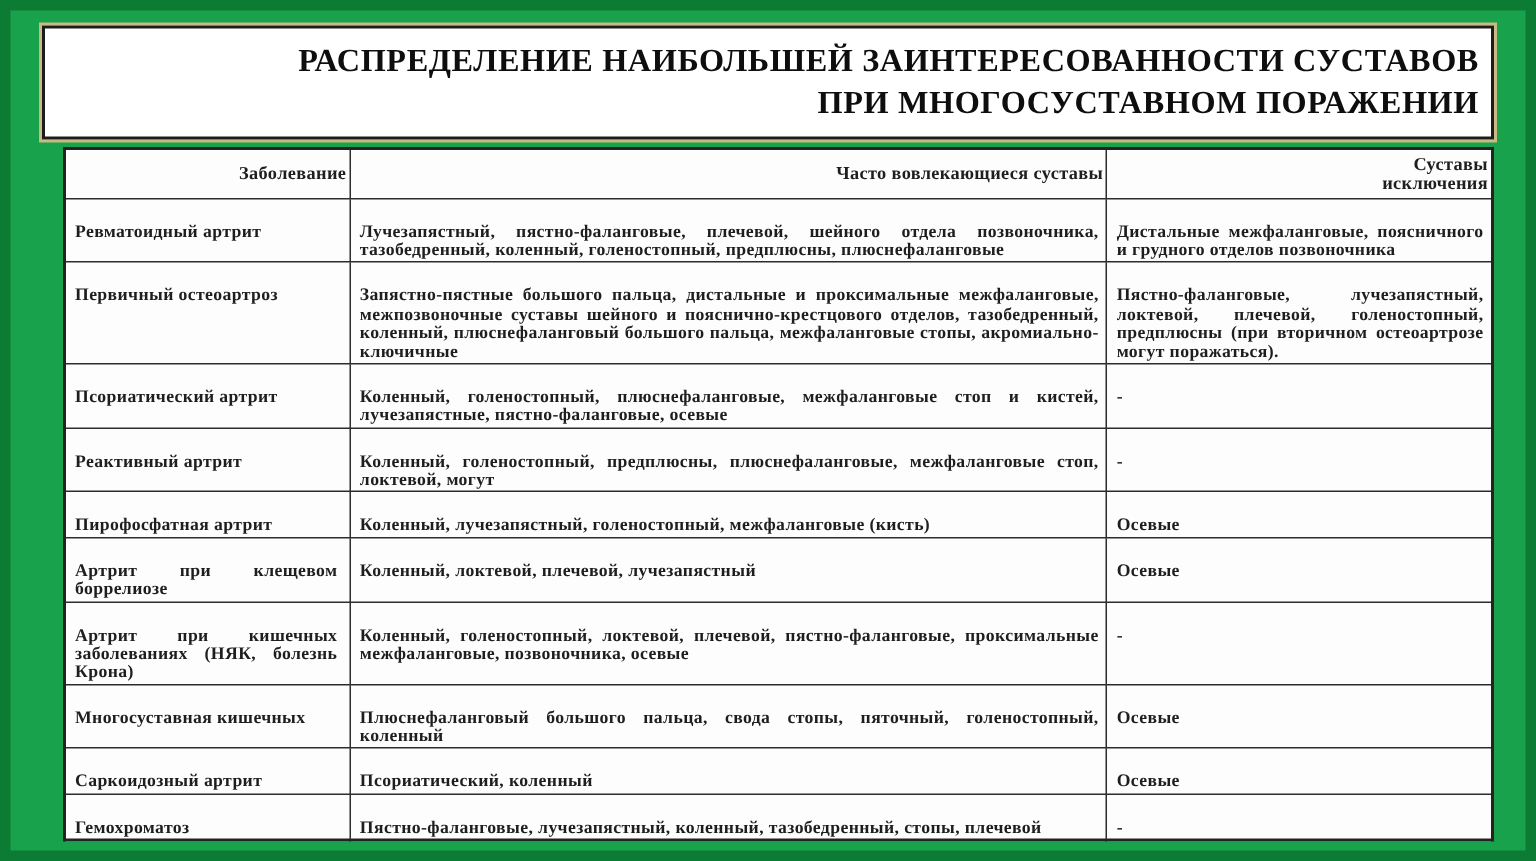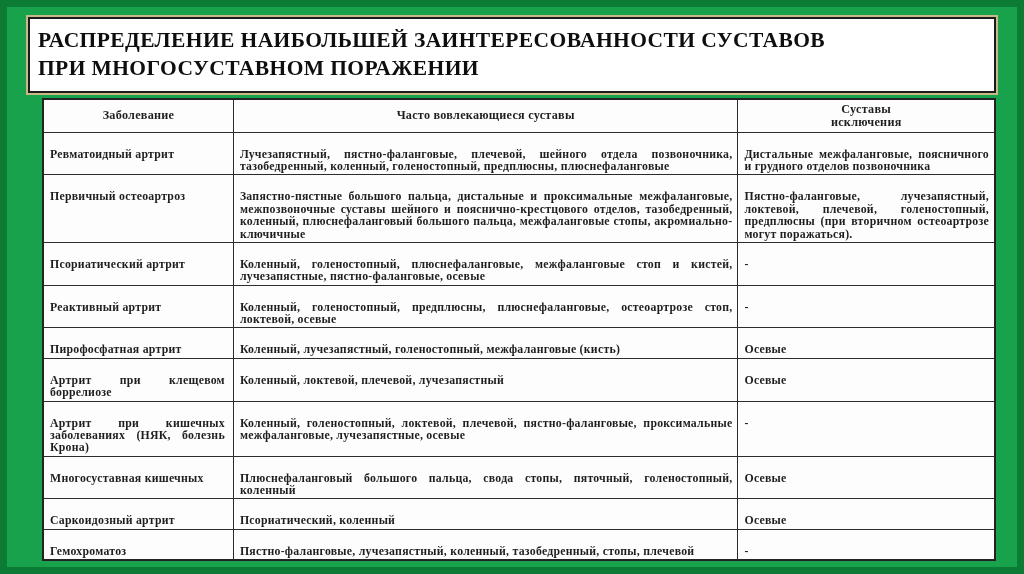--- a/index.html
+++ b/index.html
@@ -10,21 +10,21 @@
     box-shadow: inset 0 0 0 7px #0c7c35;
     font-family:"Liberation Serif", serif;
     overflow:hidden;
   }
   .title-box {
     position:absolute; left:28px; top:17px; right:28px;
     background:#ffffff;
     border:2px solid #1c1c1c;
     box-shadow:0 0 0 2px #c9ba85;
     padding:7px 8px 8px 8px;
-    text-align:left;
+    text-align:right;
   }
   .title-line {
     font-weight:bold;
     font-size:21.5px;
     line-height:1.32;
     color:#0e0e0e;
     letter-spacing:0.4px;
   }
   .table-wrap {
     position:absolute; left:42px; top:98px; right:28px;
@@ -38,21 +38,21 @@
   }
   .joints th, .joints td {
     border:1px solid #2c2c2c;
     font-weight:bold;
     color:#1e1e1e;
     letter-spacing:0.25px;
     vertical-align:top;
   }
   .joints th {
     font-size:12.2px;
-    text-align:center;
+    text-align:right;
     padding:3px 2px;
     line-height:1.05;
     vertical-align:middle;
   }
   .joints td {
     font-size:11.8px;
     line-height:1.05;
     padding:15px 5px 2px 6px;
     text-align:justify;
   }
@@ -97,36 +97,36 @@
           <td>Запястно-пястные большого пальца, дистальные и проксимальные межфаланговые, межпозвоночные суставы шейного и пояснично-крестцового отделов, тазобедренный, коленный, плюснефаланговый большого пальца, межфаланговые стопы, акромиально-ключичные</td>
           <td>Пястно-фаланговые, лучезапястный, локтевой, плечевой, голеностопный, предплюсны (при вторичном остеоартрозе могут поражаться).</td>
         </tr>
         <tr>
           <td class="disease">Псориатический артрит</td>
           <td>Коленный, голеностопный, плюснефаланговые, межфаланговые стоп и кистей, лучезапястные, пястно-фаланговые, осевые</td>
           <td>-</td>
         </tr>
         <tr>
           <td class="disease">Реактивный артрит</td>
-          <td>Коленный, голеностопный, предплюсны, плюснефаланговые, остеоартрозе стоп, локтевой, осевые</td>
+          <td>Коленный, голеностопный, предплюсны, плюснефаланговые, межфаланговые стоп, локтевой, могут</td>
           <td>-</td>
         </tr>
         <tr>
           <td class="disease">Пирофосфатная артрит</td>
           <td>Коленный, лучезапястный, голеностопный, межфаланговые (кисть)</td>
           <td>Осевые</td>
         </tr>
         <tr>
           <td class="disease">Артрит при клещевом боррелиозе</td>
           <td>Коленный, локтевой, плечевой, лучезапястный</td>
           <td>Осевые</td>
         </tr>
         <tr>
           <td class="disease">Артрит при кишечных заболеваниях (НЯК, болезнь Крона)</td>
-          <td>Коленный, голеностопный, локтевой, плечевой, пястно-фаланговые, проксимальные межфаланговые, лучезапястные, осевые</td>
+          <td>Коленный, голеностопный, локтевой, плечевой, пястно-фаланговые, проксимальные межфаланговые, позвоночника, осевые</td>
           <td>-</td>
         </tr>
         <tr>
           <td class="disease">Многосуставная кишечных</td>
           <td>Плюснефаланговый большого пальца, свода стопы, пяточный, голеностопный, коленный</td>
           <td>Осевые</td>
         </tr>
         <tr>
           <td class="disease">Саркоидозный артрит</td>
           <td>Псориатический, коленный</td>

